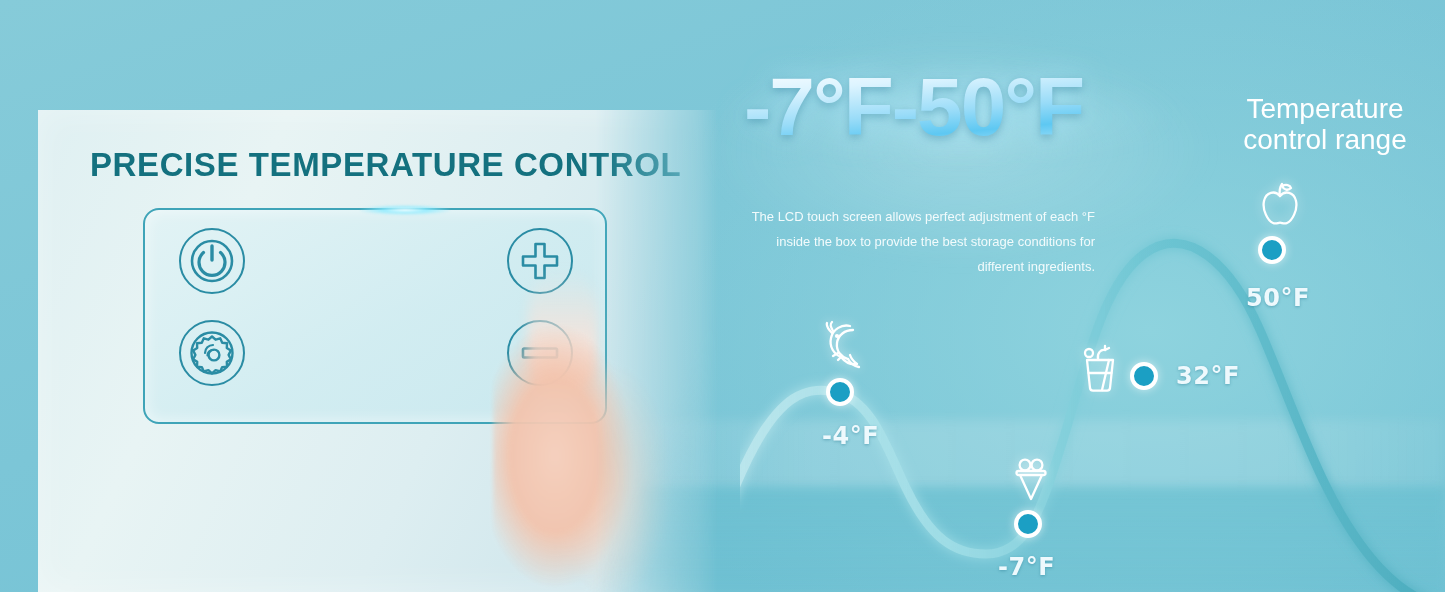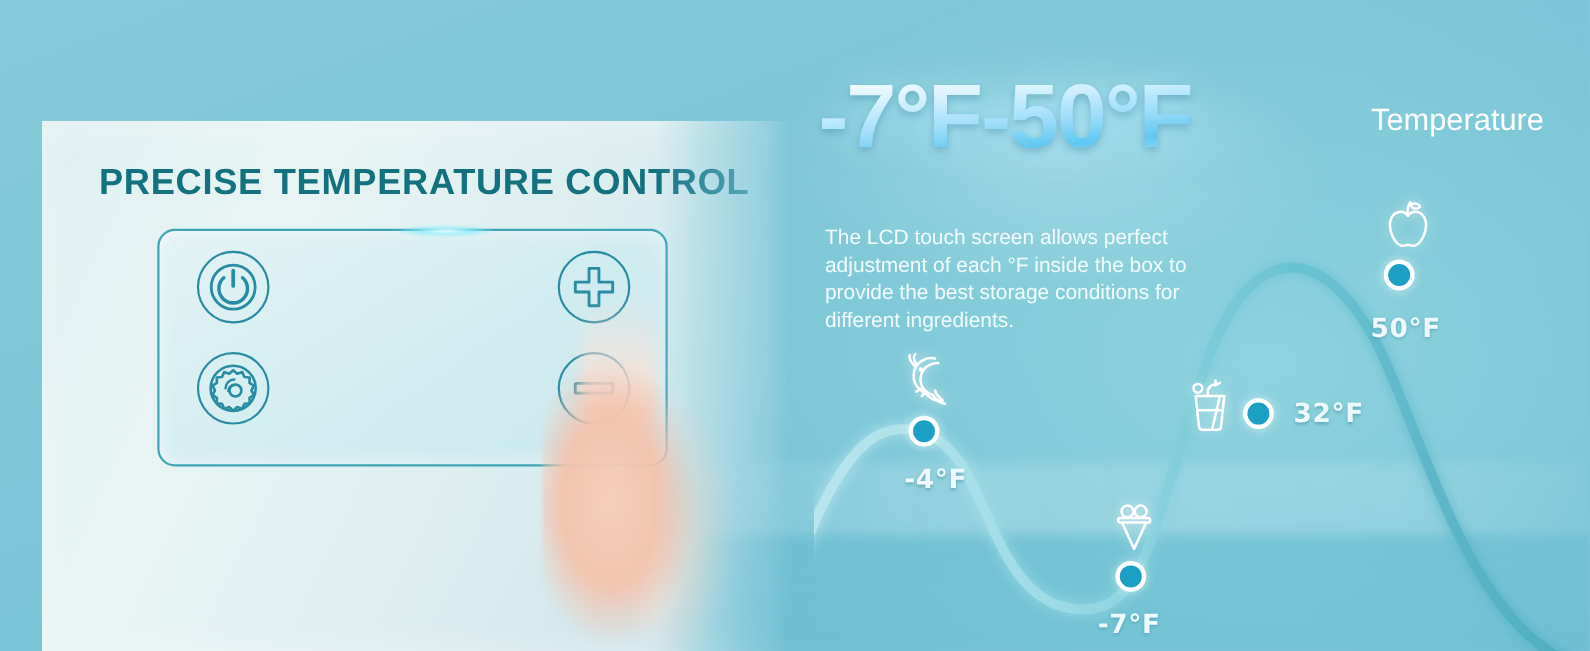--- a/index.html
+++ b/index.html
@@ -138,21 +138,21 @@
     position:absolute;left:735px;top:70px;width:445px;height:95px;
     background:radial-gradient(ellipse at center, rgba(185,240,255,0.30) 0%, rgba(185,240,255,0) 70%);
     filter:blur(10px);pointer-events:none;
   }
   #range-label{
     position:absolute;left:1225px;top:93px;width:200px;
     font-size:28px;line-height:31px;color:#ffffff;font-weight:400;text-align:center;
   }
   #body-copy{
     position:absolute;left:750px;top:204px;width:345px;
-    font-size:19px;line-height:25px;color:#f2fbfc;
+    font-size:13px;line-height:25px;color:#f2fbfc;text-align:right;
   }
 
   
   #wave{position:absolute;left:740px;top:170px;width:705px;height:422px;}
 
   .pt{position:absolute;}
   .dot{
     width:28px;height:28px;border-radius:50%;
     background:#1b9fc4;border:4px solid #ffffff;box-sizing:border-box;
     box-shadow:0 0 10px rgba(255,255,255,0.55);
@@ -234,20 +234,21 @@
     <div id="finger-tip"></div>
     <div id="finger"></div>
 
   </div>
 
   <div id="headline-glow"></div>
   <div id="headline">-7°F-50°F</div>
 
   <div id="range-label">
     <span>Temperature</span><br>
+    <span>control range</span>
   </div>
 
   <div id="body-copy">The LCD touch screen allows perfect adjustment of each °F inside the box to provide the best storage conditions for different ingredients.</div>
 
   <svg id="wave" viewBox="0 0 705 422">
     <defs>
       <linearGradient id="wg" x1="0" y1="0" x2="1" y2="0">
         <stop offset="0%" stop-color="#bfe8ee" stop-opacity="0.85"></stop>
         <stop offset="30%" stop-color="#9fdde6" stop-opacity="0.95"></stop>
         <stop offset="60%" stop-color="#6cc4d2"></stop>

